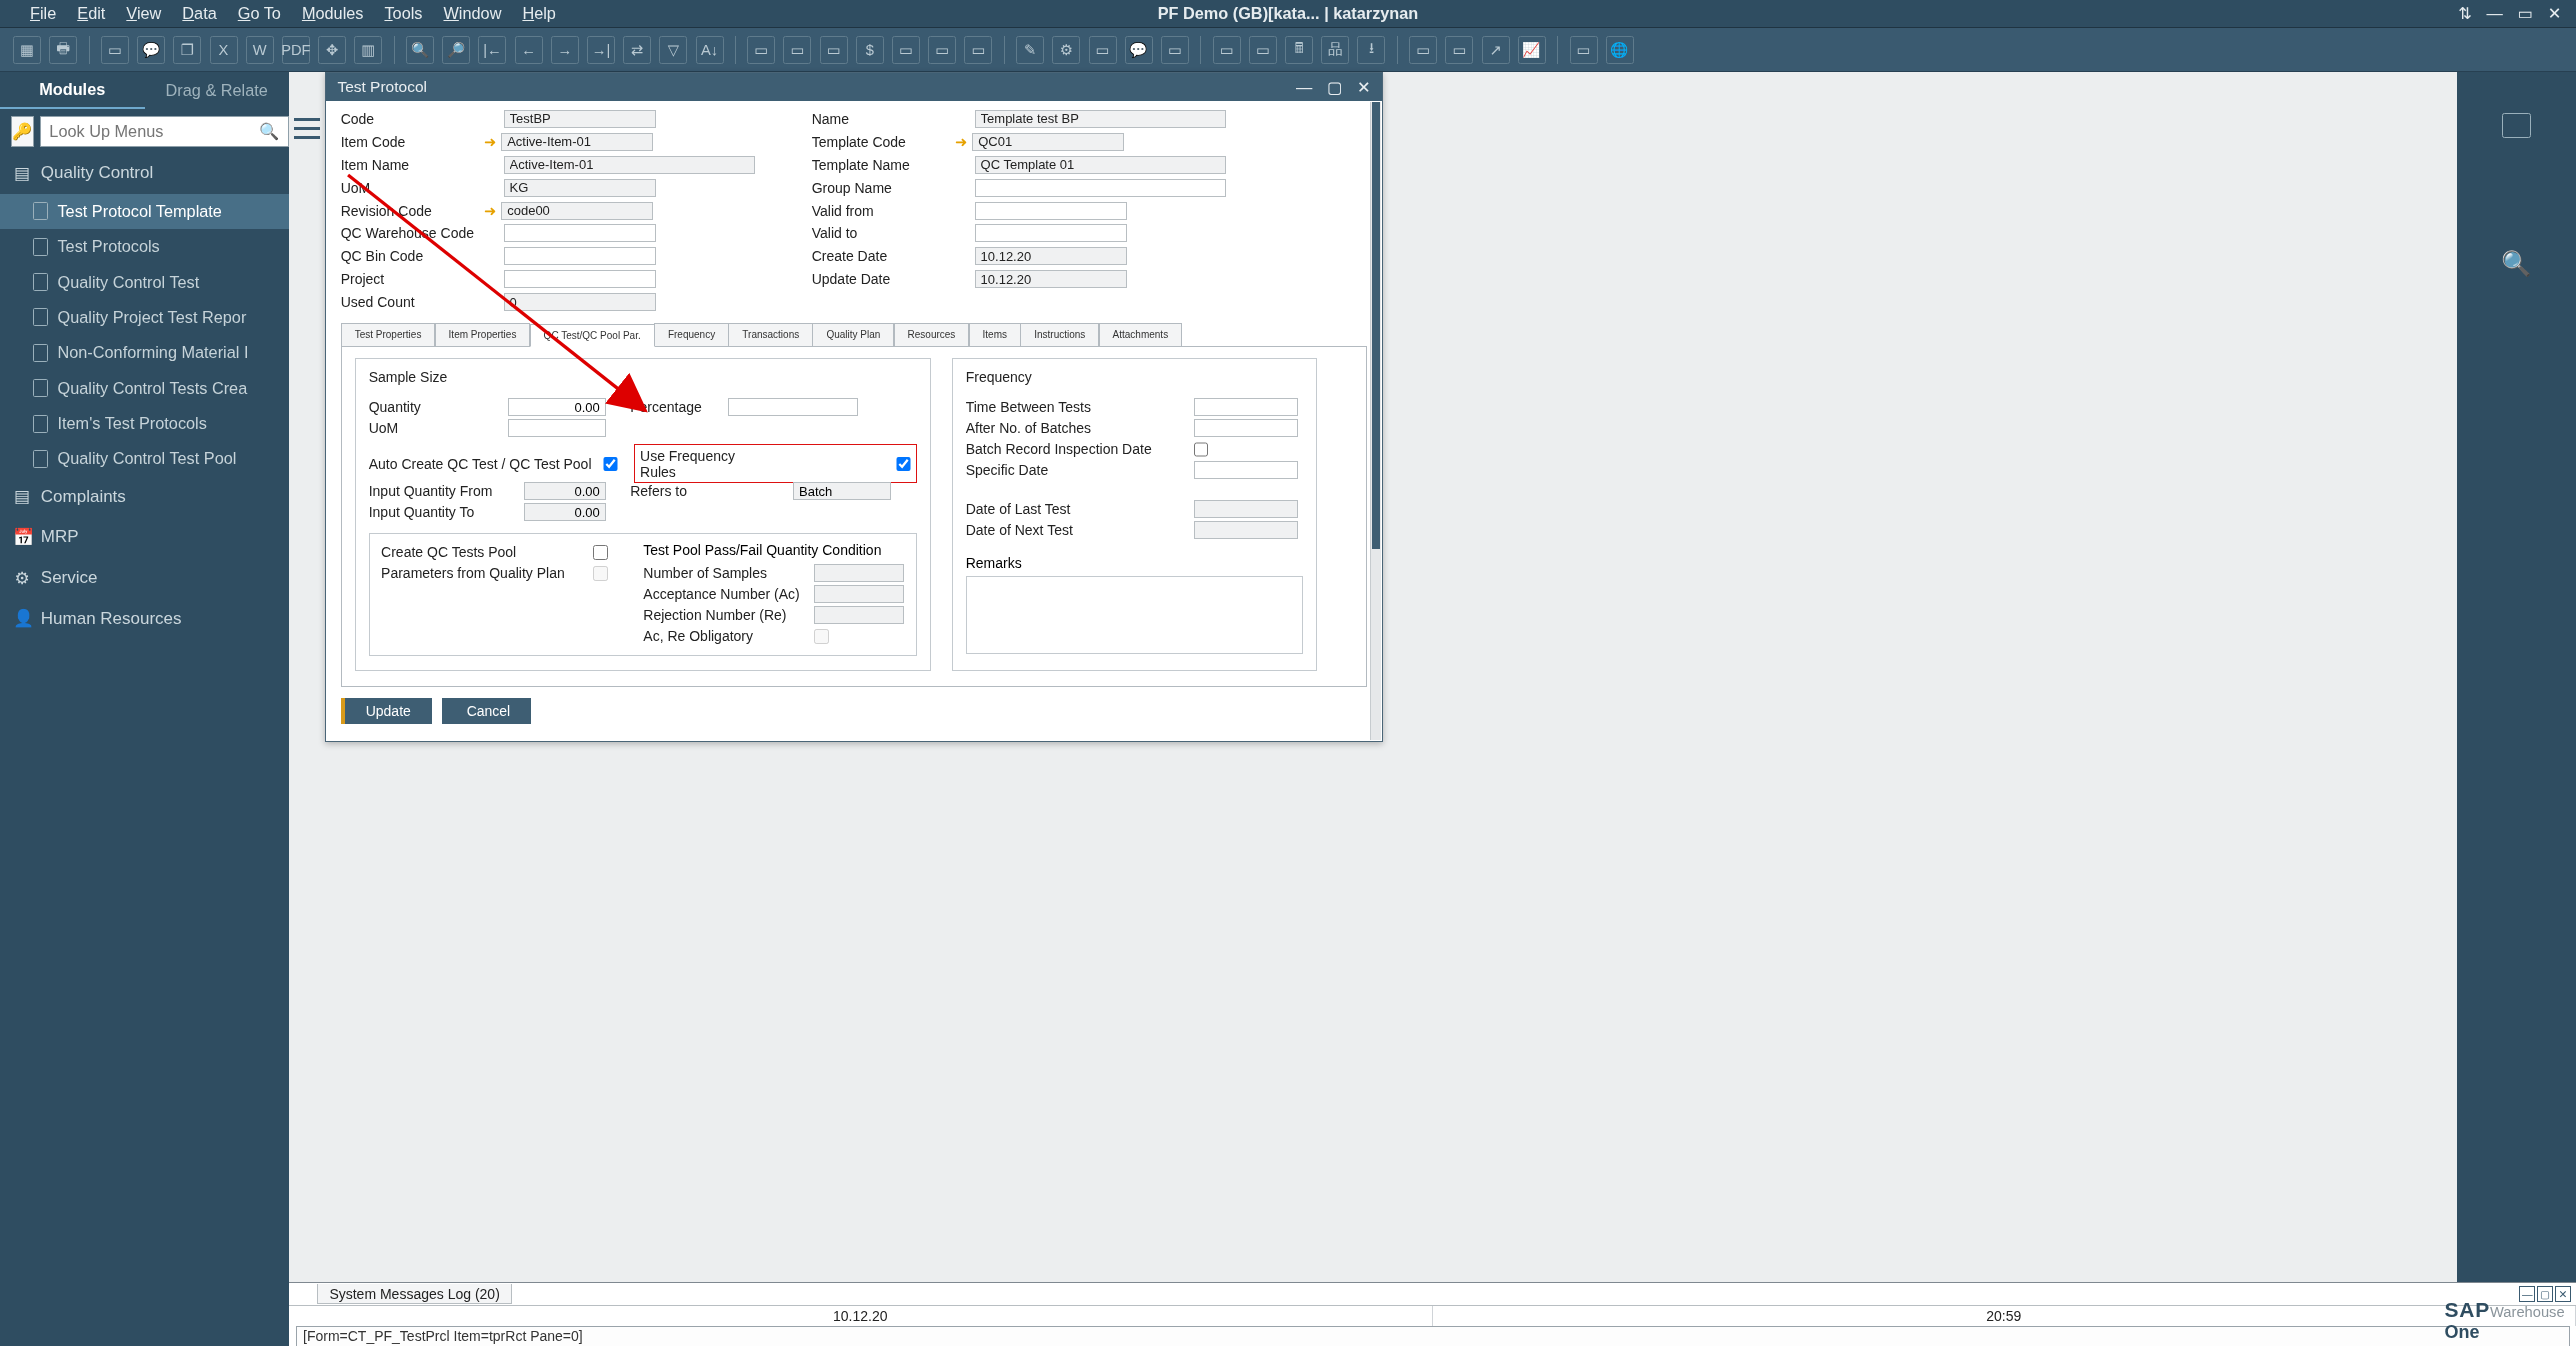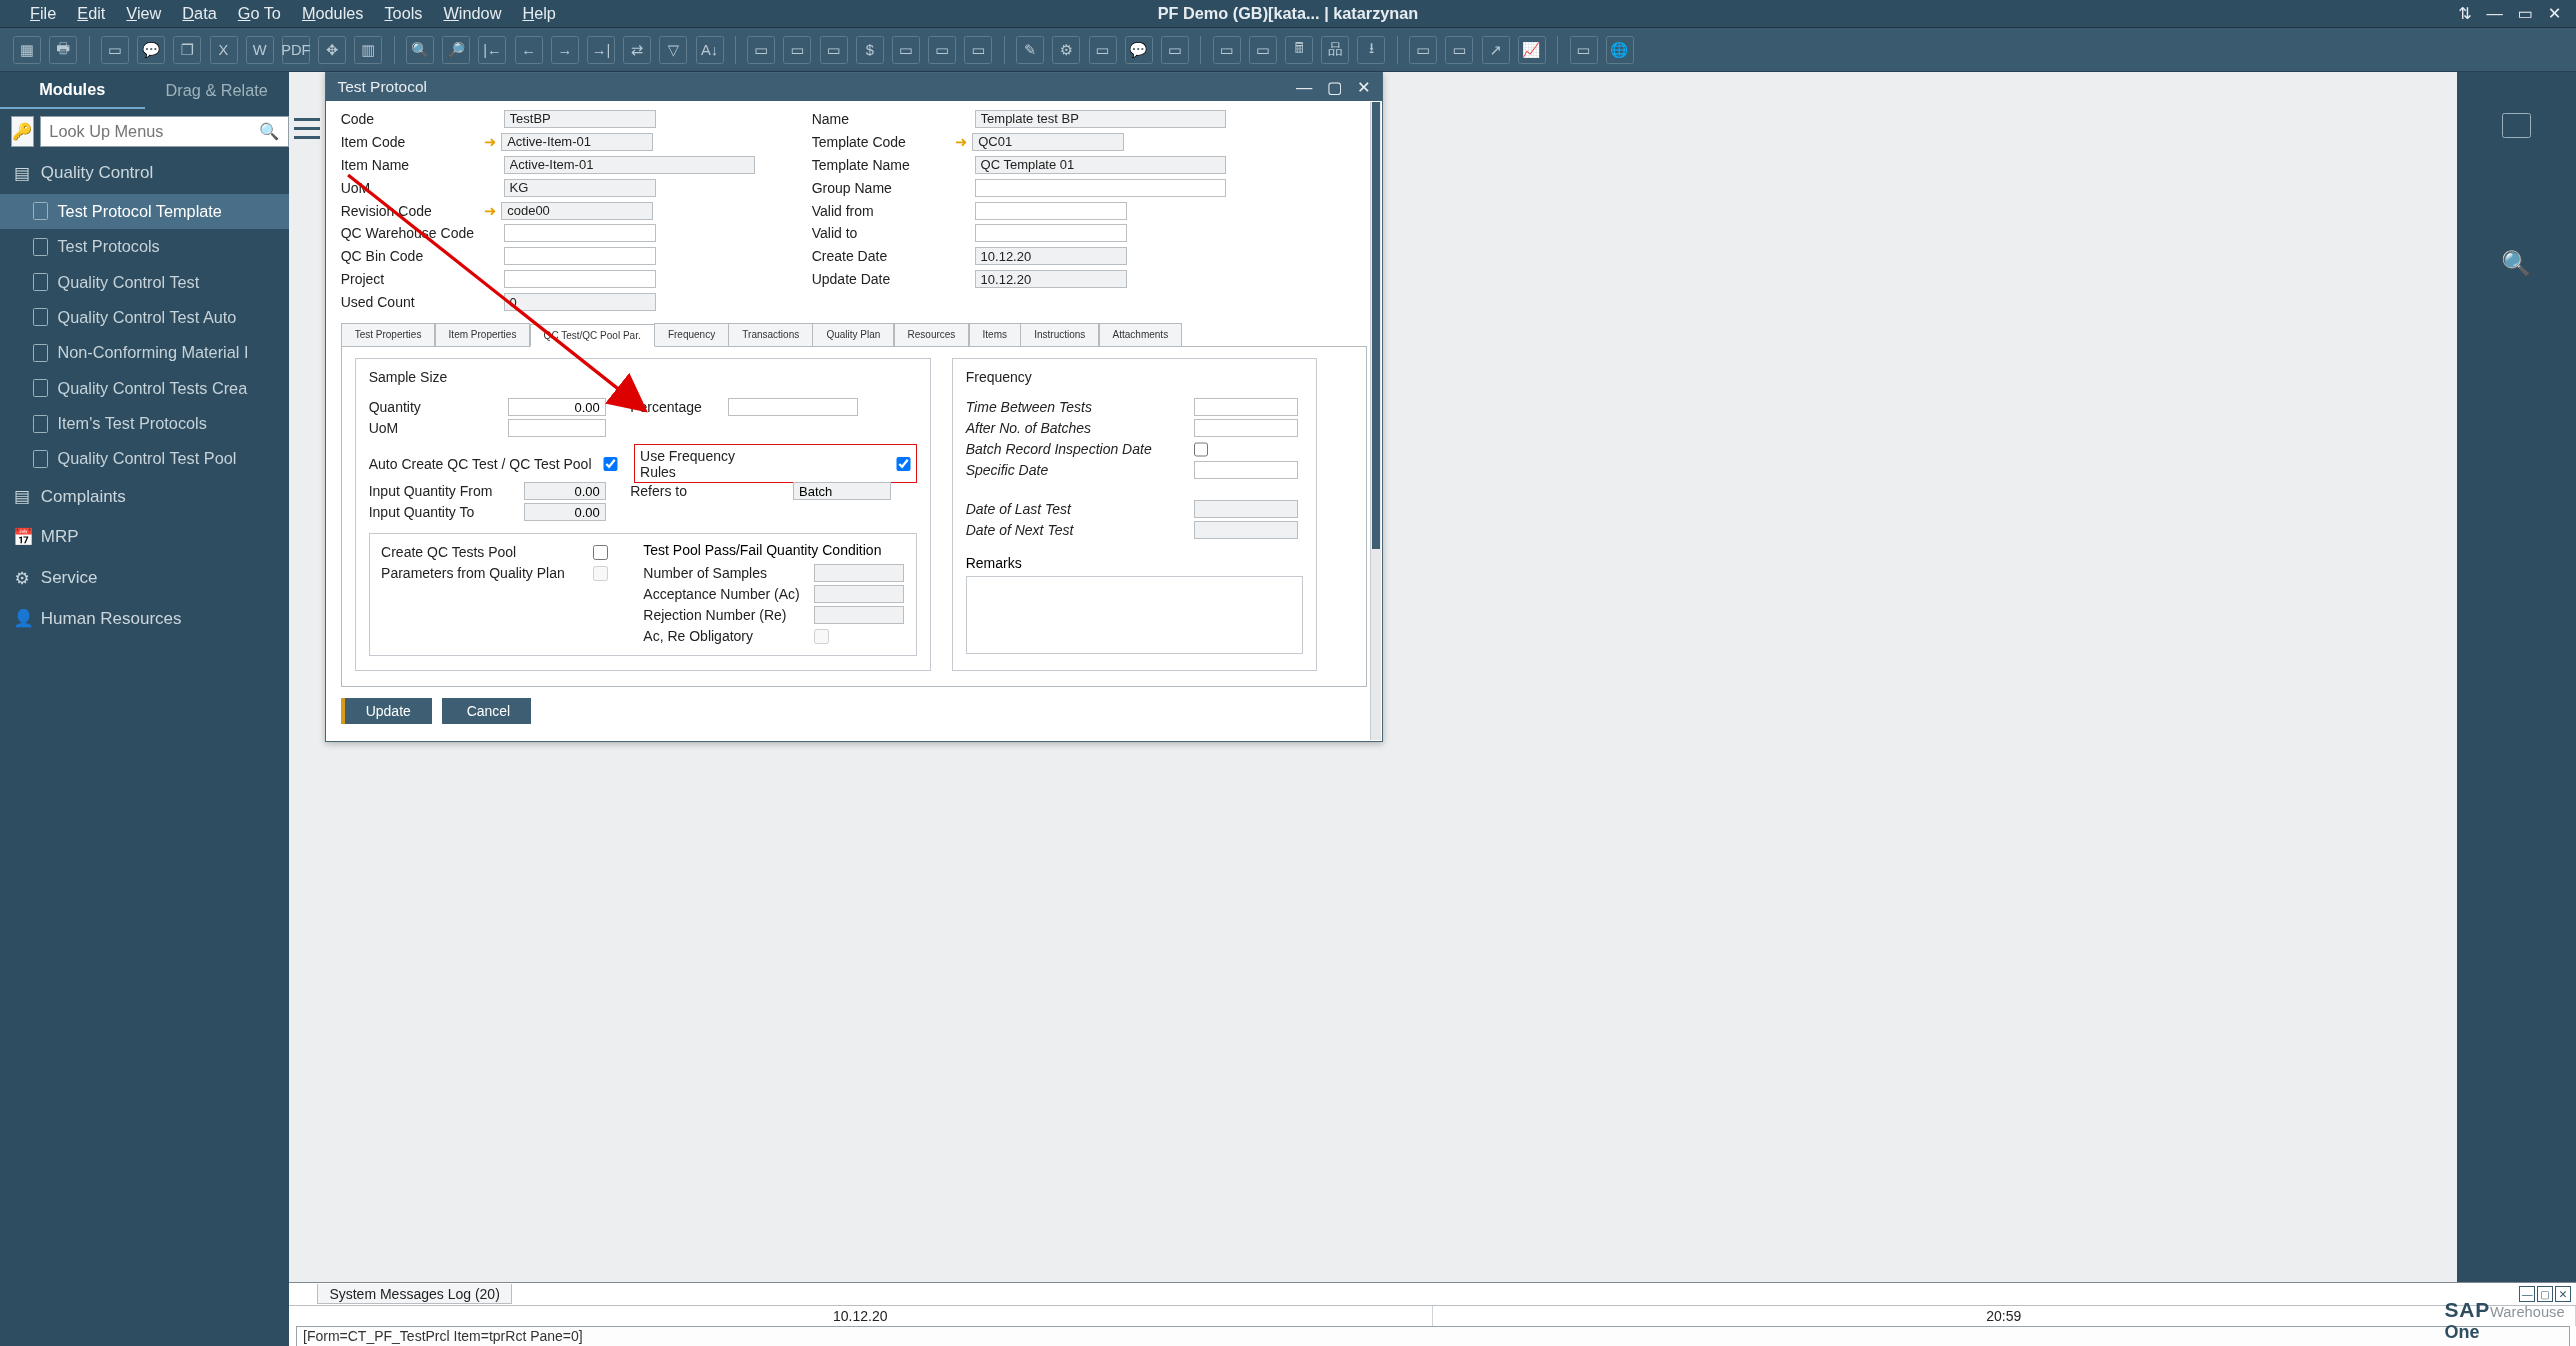--- a/index.html
+++ b/index.html
@@ -120,21 +120,21 @@
 }
 .panel {
   border: 0.8px solid #c4cacf; padding: 9.8px 13px 13px 13px; position: relative;
 }
 .panel .ptitle { font-size: 14px; color: #222; margin-bottom: 11.4px; }
 .panelL { width: 576px; }
 .panelR { width: 365px; }
 
 .prow { display: flex; align-items: center; height: 21px; font-size: 14px; color: #222; }
 .prow .plbl { width: 254px; }
-.prow .plblR { width: 228px; font-style: italic; }
+.prow .plblR { width: 228px; }
 .prow input.pval {
   height: 18px; border: 0.8px solid #b8bec2; background: #fff; padding: 0 4.9px;
   font-size: 13px; width: 98px; text-align: right;
 }
 .prow input.pval.gray { background: #f0f1f2; }
 .prow input.pval.left { text-align: left; }
 .prow input.pval.w128 { width: 104px; }
 .prow .chk { width: 14.7px; height: 14.7px; }
 
 .hl { border: 1.6px solid #d11; padding: 2.4px 4.9px; display: inline-flex; align-items: center; gap: 122px; }
@@ -288,21 +288,21 @@
     <div class="leaf">
         <span class="licon"></span>
         <span>Test Protocols</span>
       </div>
     <div class="leaf">
         <span class="licon"></span>
         <span>Quality Control Test</span>
       </div>
     <div class="leaf">
         <span class="licon"></span>
-        <span>Quality Control Test Auto</span>
+        <span>Quality Project Test Repor</span>
       </div>
     <div class="leaf">
         <span class="licon"></span>
         <span>Non-Conforming Material I</span>
       </div>
     <div class="leaf">
         <span class="licon"></span>
         <span>Quality Control Tests Crea</span>
       </div>
     <div class="leaf">

